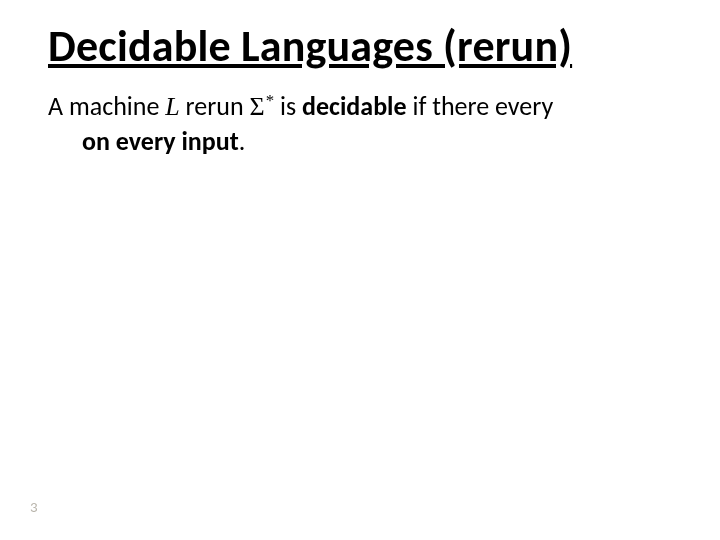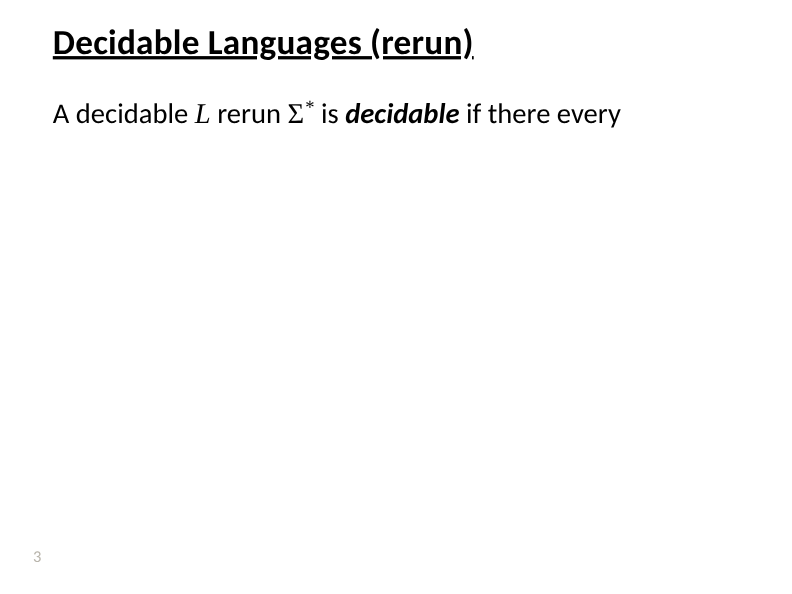--- a/index.html
+++ b/index.html
@@ -12,25 +12,25 @@
     color: #000;
   }
   .slide {
     position: relative;
     width: 720px;
     height: 540px;
     box-sizing: border-box;
     padding: 20px 48px 0 48px;
   }
   .title {
-    font-size: 32px;
+    font-size: 44px;
     font-weight: 700;
     text-decoration: underline;
     letter-spacing: 0.2px;
-    margin: 0 0 28px 0;
+    margin: 0 0 16px 0;
     line-height: 1.2;
   }
   .body {
     font-size: 26px;
     line-height: 1.35;
   }
   .body .first {
     display: block;
   }
   .body .cont {
@@ -45,37 +45,40 @@
     font-family: "Cambria Math", "Times New Roman", serif;
     position: relative;
     display: inline-block;
   }
   .sigma .star {
     position: relative;
     top: -0.55em;
     font-size: 0.65em;
     margin-left: 1px;
   }
-  .bi { font-weight: 700; font-style: italic; }
+  .bi { font-weight: 700; }
   .b  { font-weight: 700; }
   .page-num {
     position: absolute;
     left: 30px;
     bottom: 24px;
     font-size: 15px;
     color: #b9b5ac;
   }
 </style>
 </head>
 <body>
 
 <div class="slide">
 
   <h1 class="title">Decidable Languages (rerun)</h1>
 
   <div class="body">
     <span class="first">
-      <span>A decidable </span><span class="L">L</span><span> rerun </span><span class="sigma"><span>Σ</span><span class="star">*</span></span><span> is </span><span class="bi">decidable</span><span> if there every</span>
+      <span>A machine </span><span class="L">L</span><span> rerun </span><span class="sigma"><span>Σ</span><span class="star">*</span></span><span> is </span><span class="bi">decidable</span><span> if there every</span>
+    </span>
+    <span class="cont">
+      <span class="bi">on every input</span><span>.</span>
     </span>
   </div>
 
   <div class="page-num">3</div>
 </div>
 
 </body></html>

